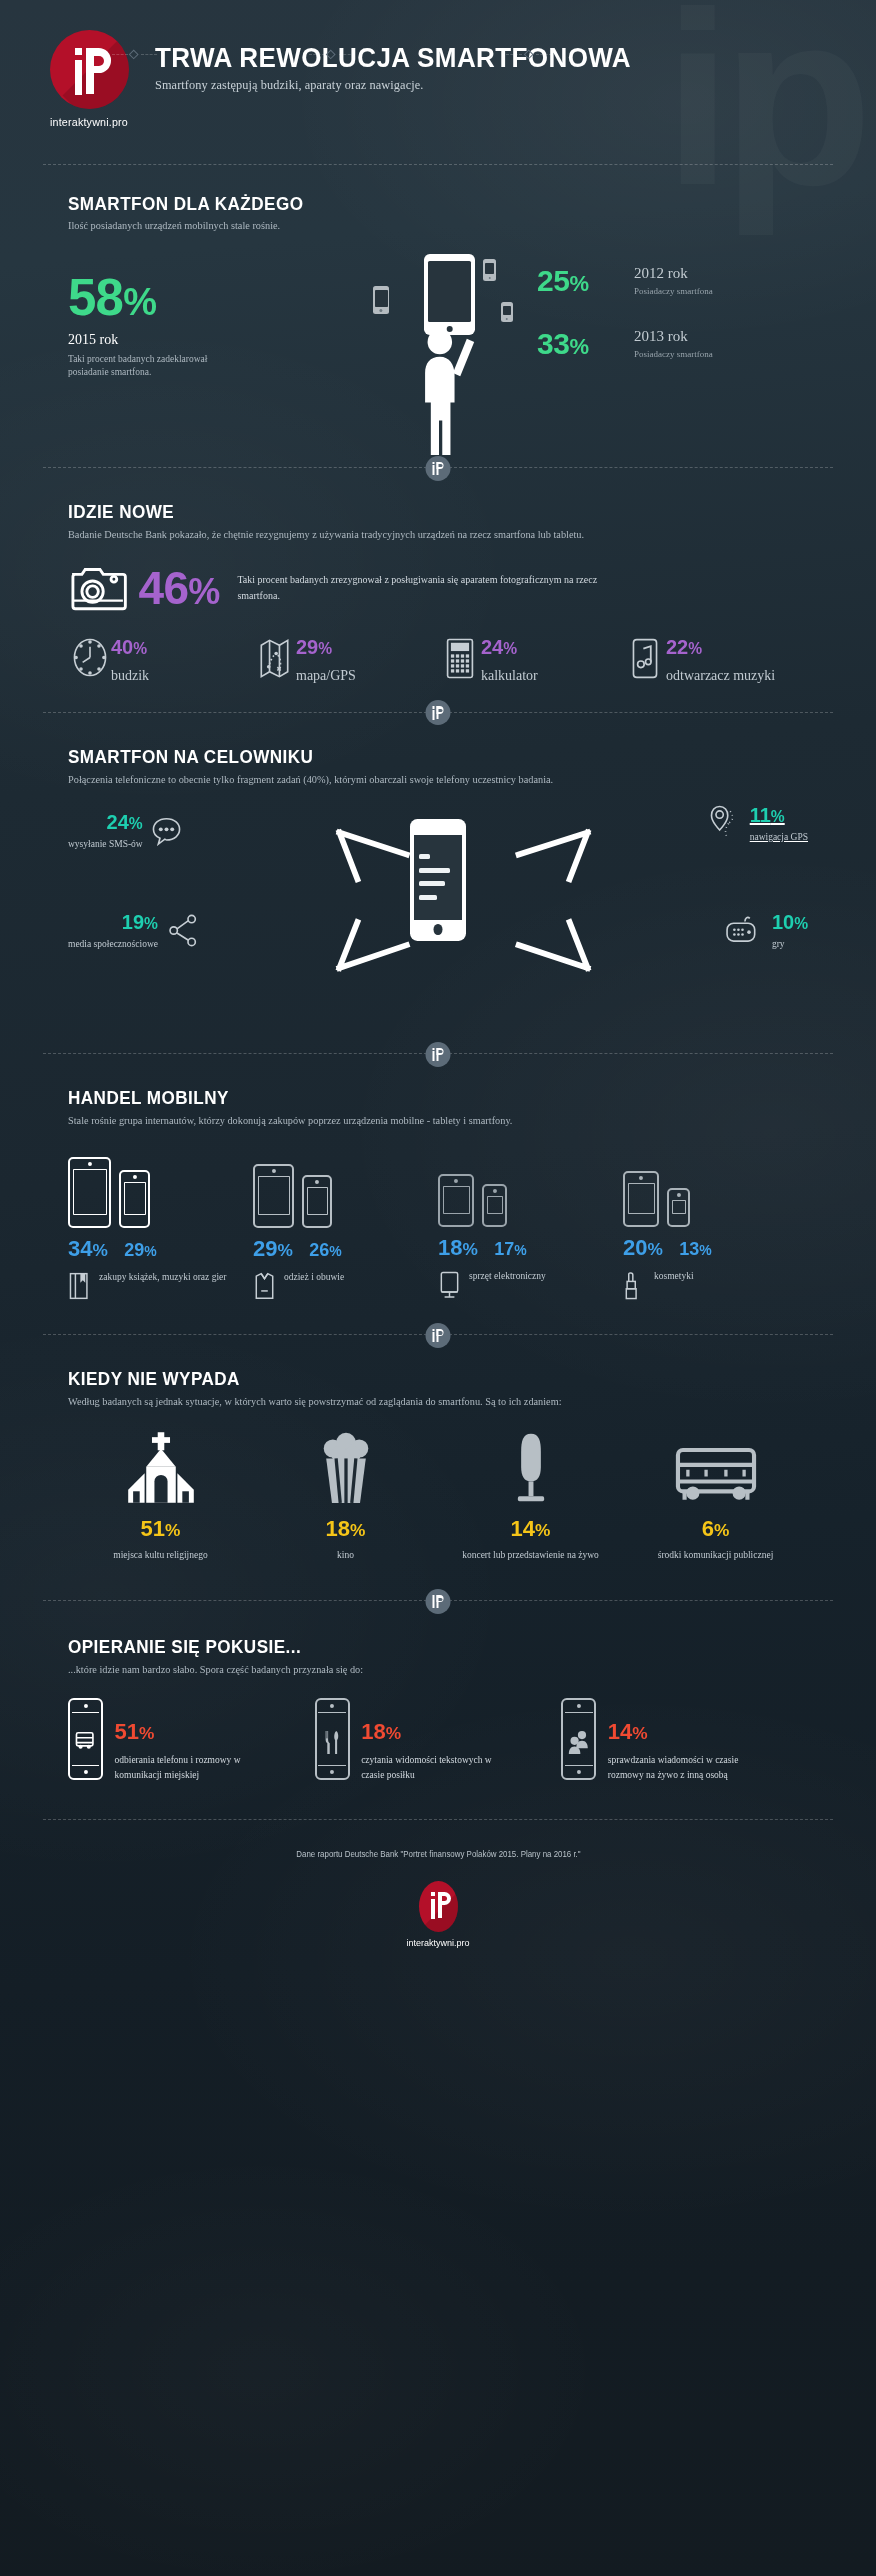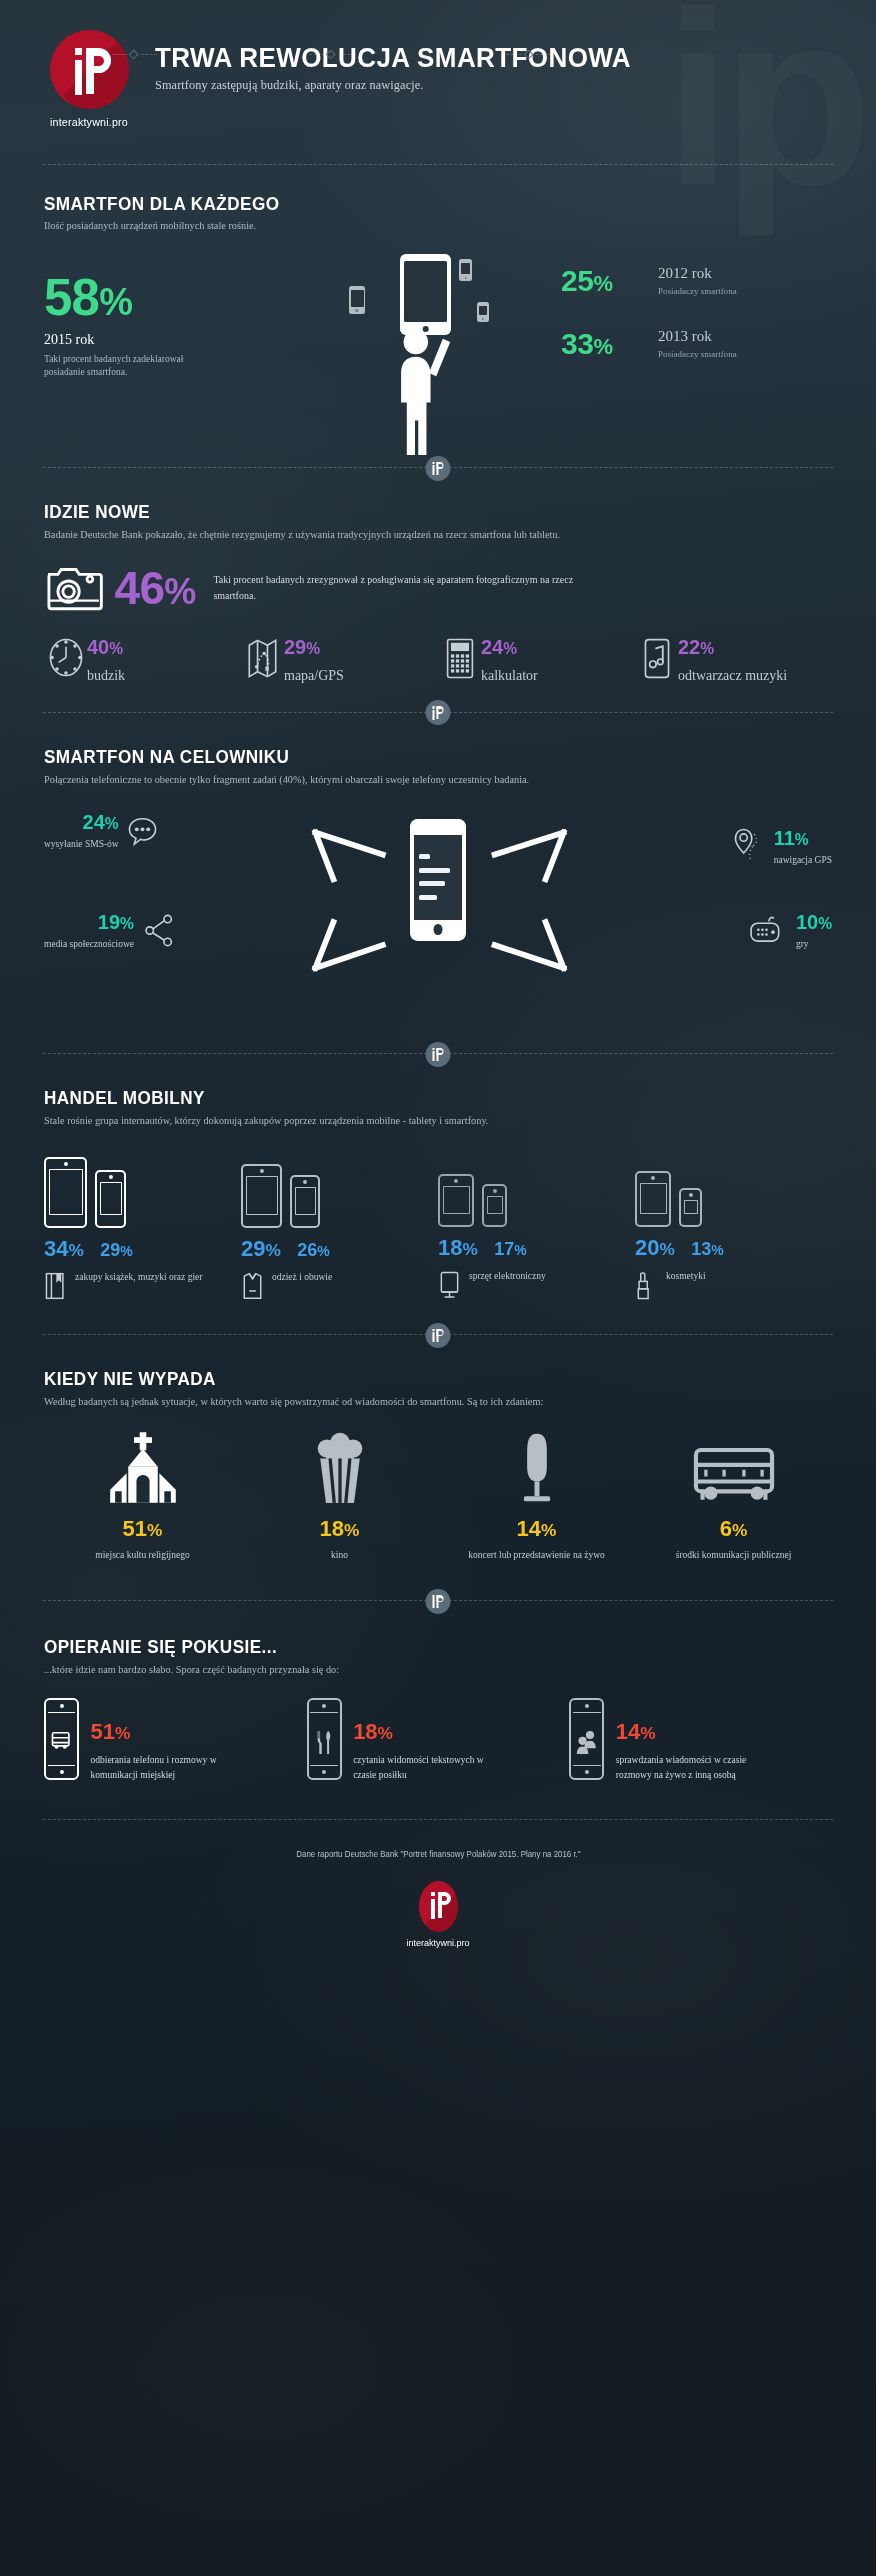--- a/index.html
+++ b/index.html
@@ -111,21 +111,21 @@
   }
   .dot-logo {
     position: relative; width: 11.5px; height: 13px;
   }
   .dot-logo .di { position: absolute; left: 0; top: 3.3px; width: 2.5px; height: 10px; background: #fff; }
   .dot-logo .did { position: absolute; left: 0; top: 0; width: 2.5px; height: 2.5px; background: #fff; }
   .dot-logo .dp { position: absolute; left: 4.1px; top: 0; width: 2.5px; height: 13px; background: #fff; }
   .dot-logo .dpb { position: absolute; left: 4.1px; top: 0; width: 7.4px; height: 7.4px; border-radius: 0 4.1px 4.1px 0; background: #fff; }
   .dot-logo .dph { position: absolute; left: 6.6px; top: 2.5px; width: 3.3px; height: 3.3px; border-radius: 0 1.6px 1.6px 0; background: #5c6b78; }
 
-  .section { padding: 0 44px; }
+  .section { padding: 0 68px; }
   .sec-title {
     font-family: "Liberation Sans", sans-serif;
     font-size: 19px; font-weight: 700;
     letter-spacing: 0.5px; color: #fff;
     transform: scaleX(0.9); transform-origin: left center;
     white-space: nowrap;
   }
   .sec-sub {
     font-family: "Liberation Serif", serif;
     font-size: 10.3px; color: #aeb9c1;
@@ -477,21 +477,21 @@
         <div style="margin-left:8.2px">
           <svg width="31" height="30" viewBox="0 0 38 36" fill="none" stroke="#c6ced4" stroke-width="2">
             <path d="M19 3 C9 3 3 9 3 16 C3 21 6 25 11 27 L9 34 L17 28 C18 28.5 18.5 29 19 29 C29 29 35 23 35 16 C35 9 29 3 19 3 Z"></path>
             <circle cx="12" cy="16" r="2.4" fill="#c6ced4" stroke="none"></circle>
             <circle cx="19" cy="16" r="2.4" fill="#c6ced4" stroke="none"></circle>
             <circle cx="26" cy="16" r="2.4" fill="#c6ced4" stroke="none"></circle>
           </svg>
         </div>
       </div>
 
-      <div class="s3-item" style="right:0; top:26px;">
+      <div class="s3-item" style="right:0; top:3px;text-decoration:underline;">
         <div style="margin-right:10px">
           <svg width="31" height="39" viewBox="0 0 38 48" fill="none" stroke="#c6ced4" stroke-width="2">
             <path d="M13 3 C7 3 3 8 3 14 C3 22 13 32 13 32 C13 32 23 22 23 14 C23 8 19 3 13 3 Z"></path>
             <circle cx="13" cy="13" r="4.5"></circle>
             <path d="M26 9 C30 14 30 20 25 23" stroke-dasharray="1 4"></path>
             <path d="M24 24 C20 29 19 36 22 40" stroke-dasharray="1 4"></path>
           </svg>
         </div>
         <div>
           <div class="s3-val"><span>11</span><span class="pc">%</span></div>
@@ -680,21 +680,21 @@
           <span class="di"></span>
           <span class="dpb"></span>
           <span class="dp"></span>
           <span class="dph"></span>
         </div>
     </div>
   </div>
 
   <div class="section" style="padding-top:33px">
     <div class="sec-title">KIEDY NIE WYPADA</div>
-    <div class="sec-sub">Według badanych są jednak sytuacje, w których warto się powstrzymać od wiadomości do smartfonu. Są to ich zdaniem:</div>
+    <div class="sec-sub">Według badanych są jednak sytuacje, w których warto się powstrzymać od zaglądania do smartfonu. Są to ich zdaniem:</div>
 
     <div class="s5-row">
       <div class="s5-item">
         <div class="s5-ic">
           <svg width="82" height="71" viewBox="0 0 100 86" fill="#ffffff">
             <rect x="46" y="0" width="8" height="22"></rect>
               <rect x="39" y="6" width="22" height="7"></rect>
             <path d="M50 20 L32 42 L68 42 Z"></path>
             <rect x="32" y="42" width="36" height="44"></rect>
             <path d="M50 52 a8 8 0 0 1 8 8 v26 h-16 v-26 a8 8 0 0 1 8 -8 z" fill="#1e2a33"></path>

